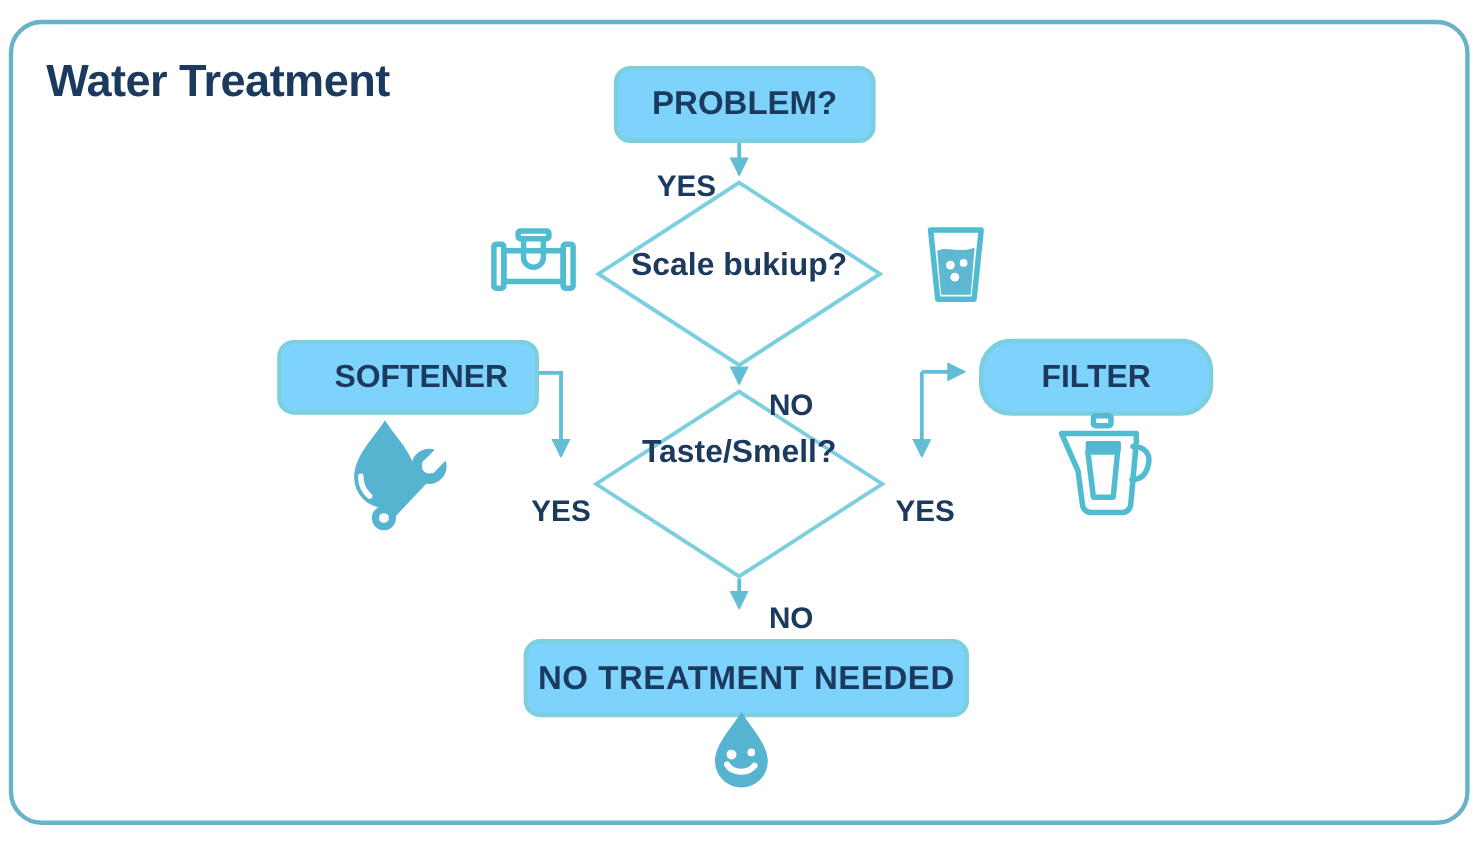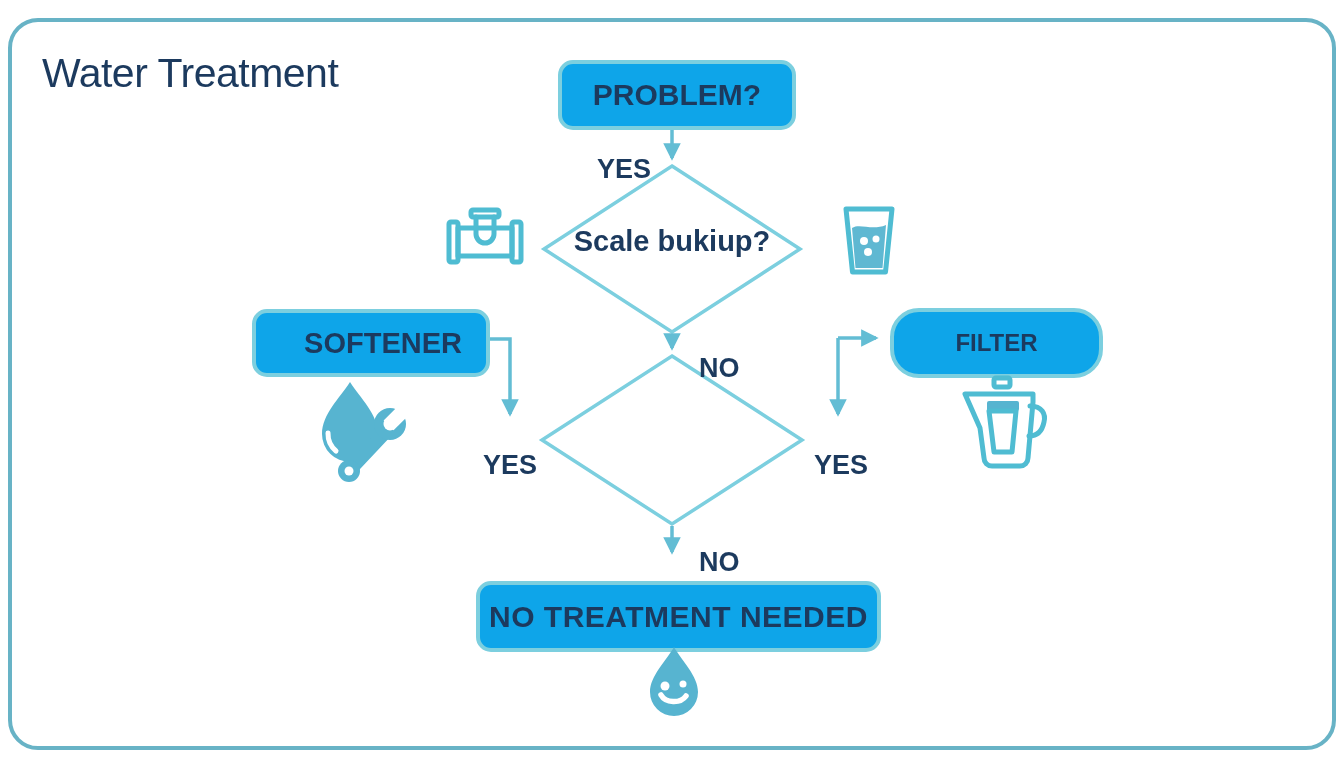--- a/index.html
+++ b/index.html
@@ -7,31 +7,31 @@
     width:1344px;height:768px;position:relative;background:#ffffff;
     font-family:"Liberation Sans","DejaVu Sans",sans-serif;
     overflow:hidden;
   }
   .frame{
     position:absolute;left:8px;top:18px;right:8px;bottom:18px;
     border:4px solid var(--frame,#68b3c6);border-radius:30px;
   }
   .title{
     position:absolute;left:42px;top:48px;
-    font-size:41px;font-weight:400;color:var(--navy,#1c3a5e);
+    font-size:41px;font-weight:700;color:var(--navy,#1c3a5e);
     line-height:1.22;letter-spacing:-0.5px;
   }
   .node{
     position:absolute;display:flex;align-items:center;justify-content:center;
     border:4px solid var(--box_border,#7ccfdf);border-radius:15px;
-    background:#0ea5e9;color:var(--navy,#1c3a5e);font-weight:700;
+    background:#7dd3fc;color:var(--navy,#1c3a5e);font-weight:700;
   }
   .node-problem{left:558px;top:60px;width:230px;height:62px;font-size:30px;}
   .node-softener{left:252px;top:309px;width:206px;height:60px;font-size:29px;padding-left:24px;}
-  .node-filter{left:890px;top:308px;width:205px;height:62px;font-size:24px;border-radius:29px;}
+  .node-filter{left:890px;top:308px;width:205px;height:62px;font-size:29px;border-radius:29px;}
   .node-notreatment{left:476px;top:581px;width:397px;height:63px;font-size:30px;letter-spacing:0.5px;}
   .dlabel{
     position:absolute;color:var(--navy,#1c3a5e);font-weight:700;
     font-size:27px;white-space:nowrap;margin-top:20px;
   }
   .diamond-text{
     position:absolute;color:var(--navy,#1c3a5e);font-weight:700;
     font-size:29px;text-align:center;line-height:1.25;width:260px;
   }
   svg.overlay{position:absolute;left:0;top:0;width:1344px;height:768px;}
@@ -70,20 +70,21 @@
   <path class="edge" d="M838 338 V414" marker-end="url(#arrow)"></path>
 </svg>
 
 <div class="node node-problem">
   <span>PROBLEM?</span>
 </div>
 
 <div class="diamond-text" style="left:542px;top:223px;">Scale bukiup?</div>
 
 <div class="diamond-text" style="left:542px;top:393px;">
+  <div>Taste/Smell?</div>
 </div>
 
 <div class="node node-softener">
   <span>SOFTENER</span>
 </div>
 
 <div class="node node-filter">
   <span>FILTER</span>
 </div>
 

